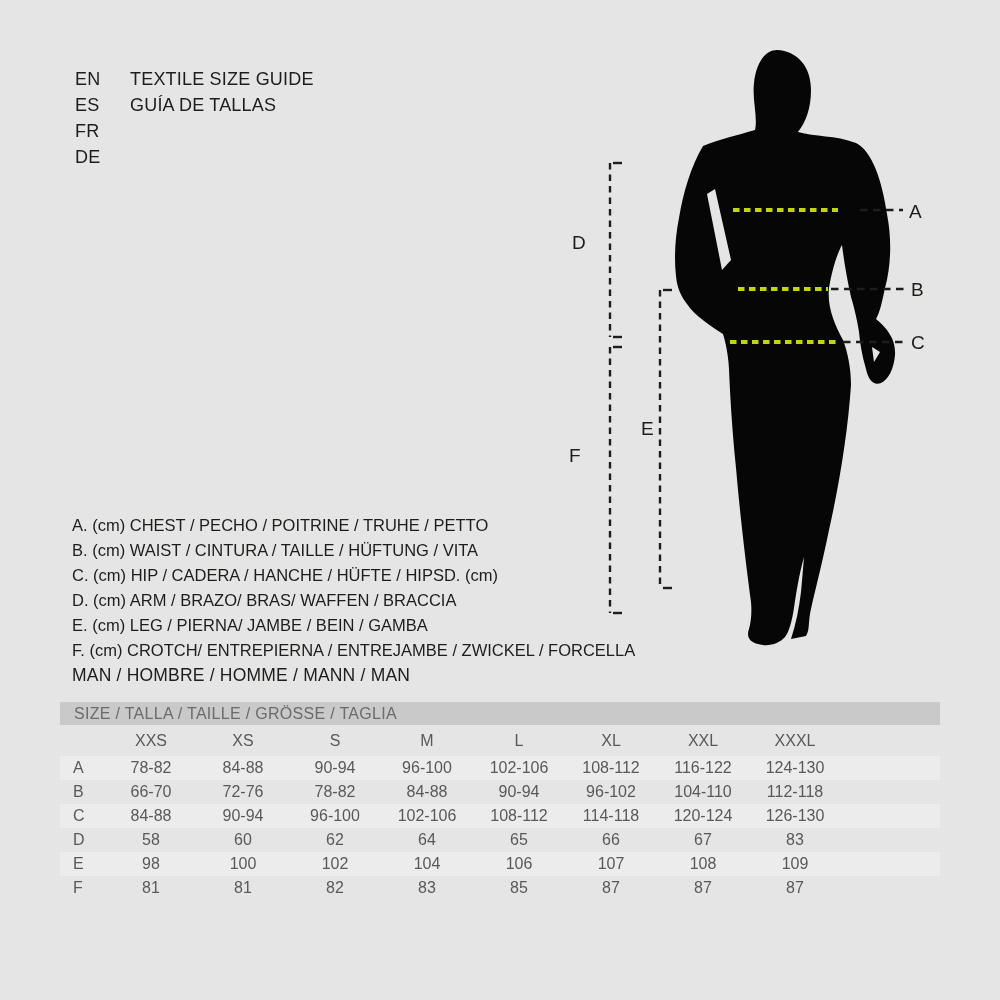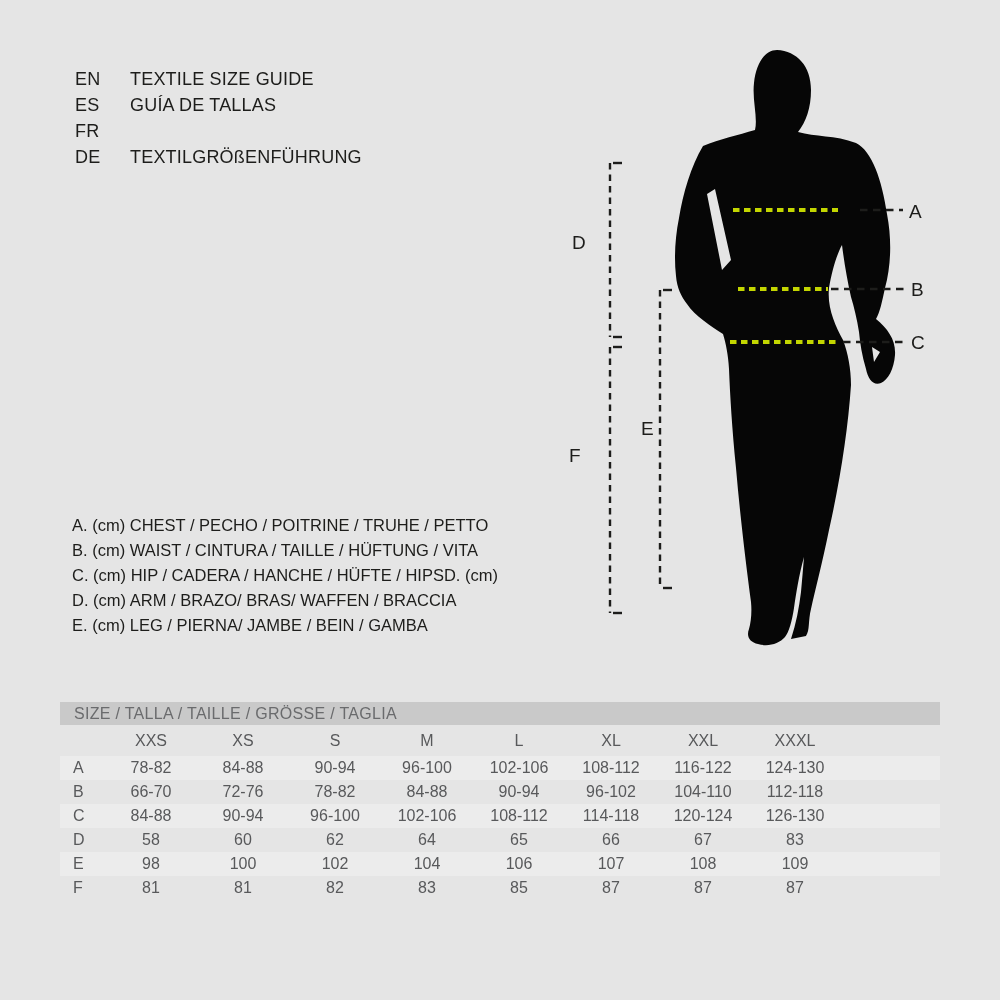--- a/index.html
+++ b/index.html
@@ -47,21 +47,20 @@
       </div>
       <div class="lang-row">
         <span class="lang-code">ES</span>
         <span class="lang-title">GUÍA DE TALLAS</span>
       </div>
       <div class="lang-row">
         <span class="lang-code">FR</span>
       </div>
       <div class="lang-row">
         <span class="lang-code">DE</span>
-        <span class="lang-title">TEXTILGRÖßENFÜHRUNG</span>
       </div>
     </section>
 
   <div class="figure-wrap">
     <svg viewBox="0 0 405 625" xmlns="http://www.w3.org/2000/svg">
 
       <path fill-rule="evenodd" d="M 222 12
                C 242 13 256 28 256 52
                C 256 70 251 84 243 94
                C 260 99 280 97 301 105
@@ -142,22 +141,24 @@
       <text class="m-label" x="86" y="397">E</text>
     </svg>
   </div>
 
   <section class="legend">
       <div class="legend-line">A. (cm) CHEST / PECHO / POITRINE / TRUHE / PETTO</div>
       <div class="legend-line">B. (cm) WAIST / CINTURA / TAILLE / HÜFTUNG / VITA</div>
       <div class="legend-line">C. (cm) HIP / CADERA / HANCHE / HÜFTE / HIPSD. (cm)</div>
       <div class="legend-line">D. (cm) ARM / BRAZO/ BRAS/ WAFFEN / BRACCIA</div>
       <div class="legend-line">E. (cm) LEG / PIERNA/ JAMBE / BEIN / GAMBA</div>
+      <div class="legend-line">F. (cm) CROTCH/ ENTREPIERNA / ENTREJAMBE / ZWICKEL / FORCELLA</div>
     </section>
 
+  <div class="category">MAN / HOMBRE / HOMME / MANN / MAN</div>
 
   <section class="size-table">
     <div class="table-bar">SIZE / TALLA / TAILLE / GRÖSSE / TAGLIA</div>
     <div class="thead">
         <div class="cell label-cell"></div>
         <div class="cell">XXS</div>
         <div class="cell">XS</div>
         <div class="cell">S</div>
         <div class="cell">M</div>
         <div class="cell">L</div>

